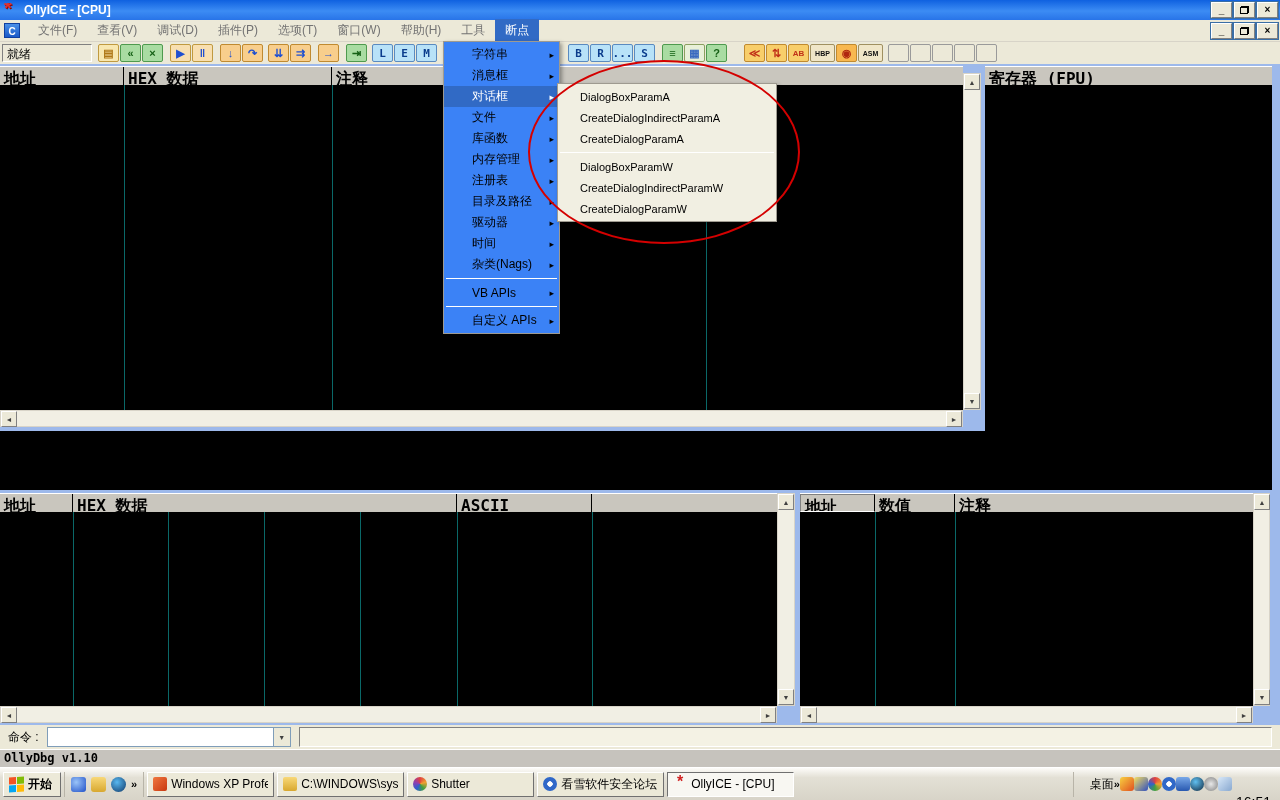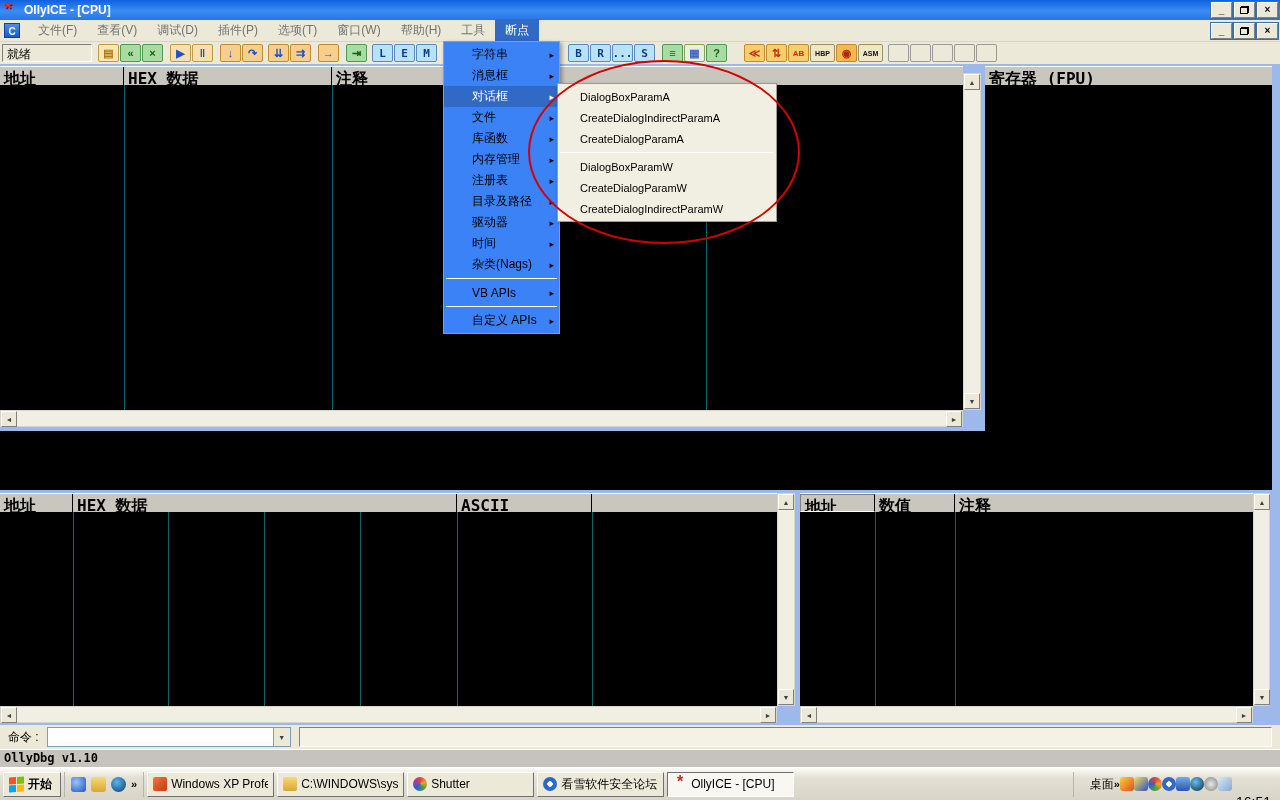--- a/index.html
+++ b/index.html
@@ -351,22 +351,22 @@
         <span class="arr">▸</span>
       </div>
   </div>
 
   <div class="submenu">
     <div class="smi">DialogBoxParamA</div>
     <div class="smi">CreateDialogIndirectParamA</div>
     <div class="smi">CreateDialogParamA</div>
     <div class="msep"></div>
     <div class="smi">DialogBoxParamW</div>
+    <div class="smi">CreateDialogIndirectParamW</div>
     <div class="smi">CreateDialogParamW</div>
-    <div class="smi">CreateDialogIndirectParamW</div>
   </div>
 
   <div class="red-ellipse"></div>
 
   <div class="cmdrow">
     <span>命令 :</span>
     <div class="combo">
       <input value="" style="">
       <div class="drop">
           <span>▼</span>

